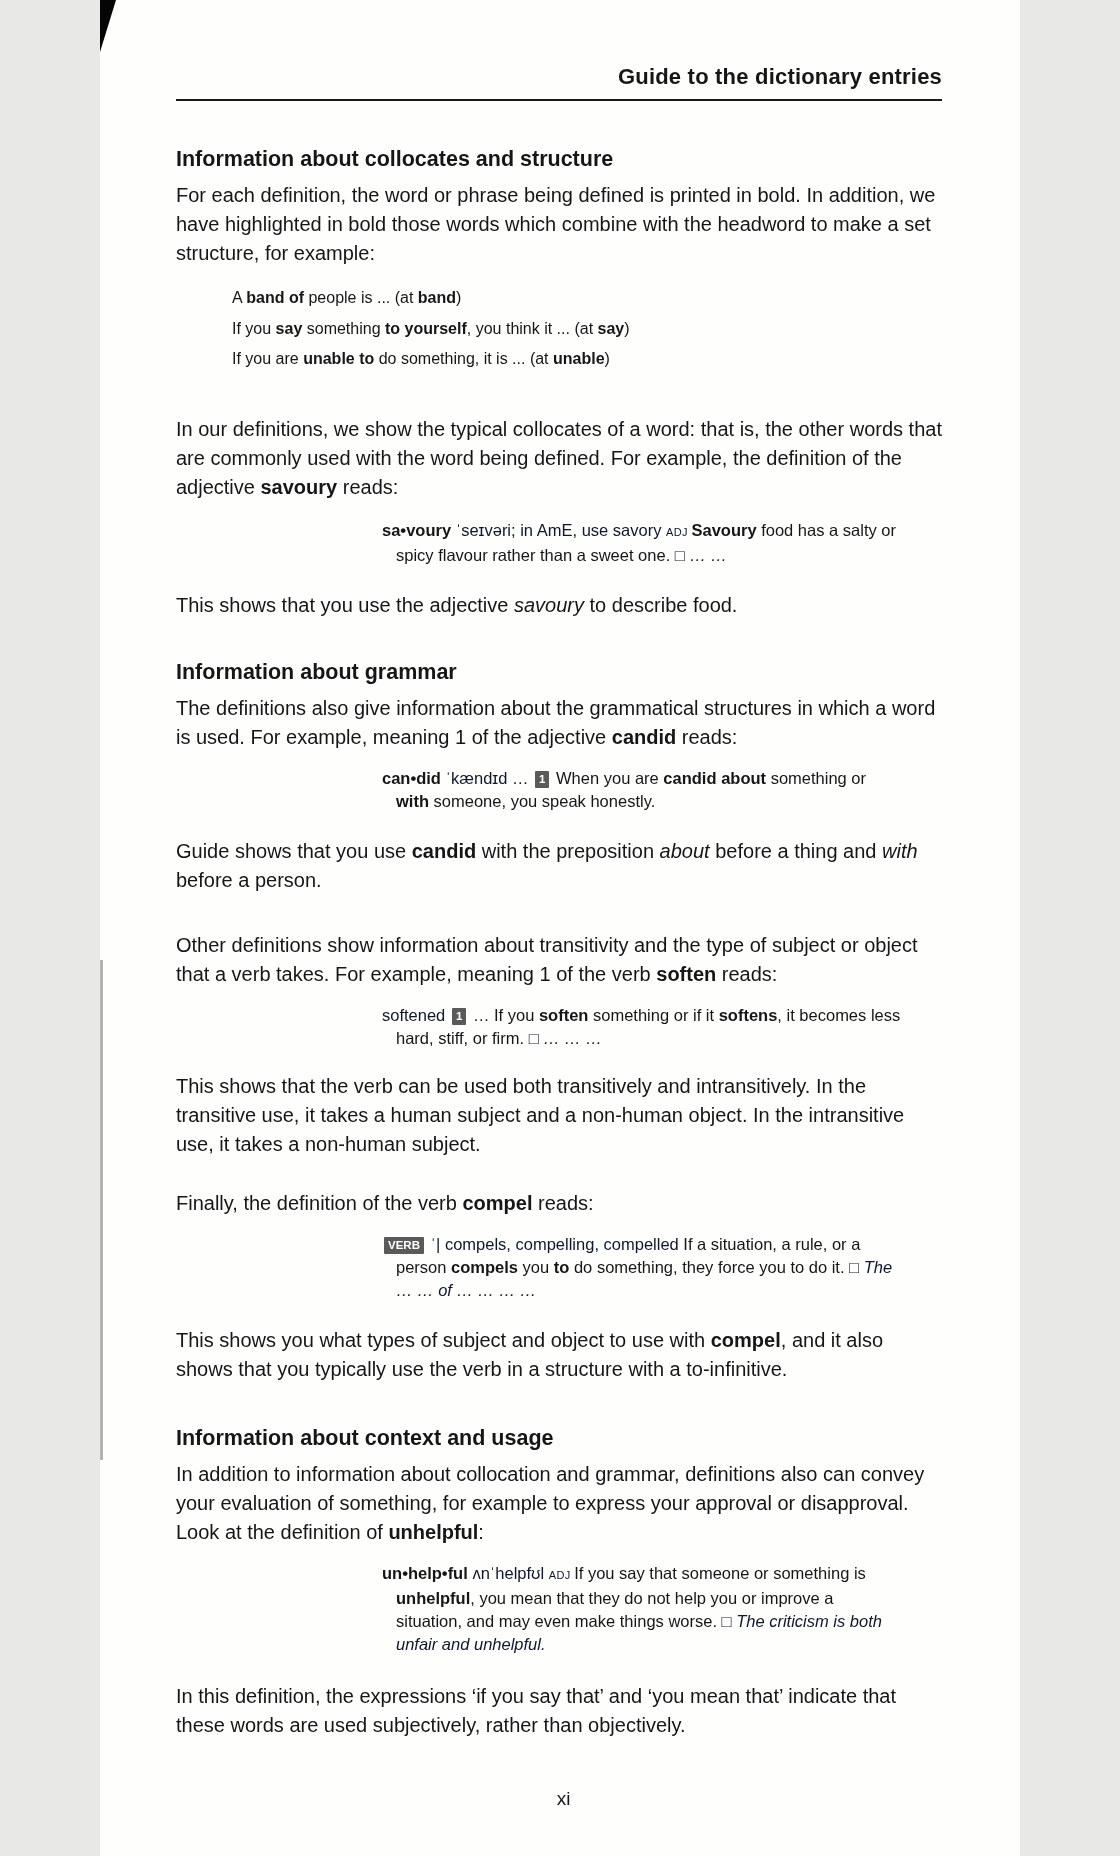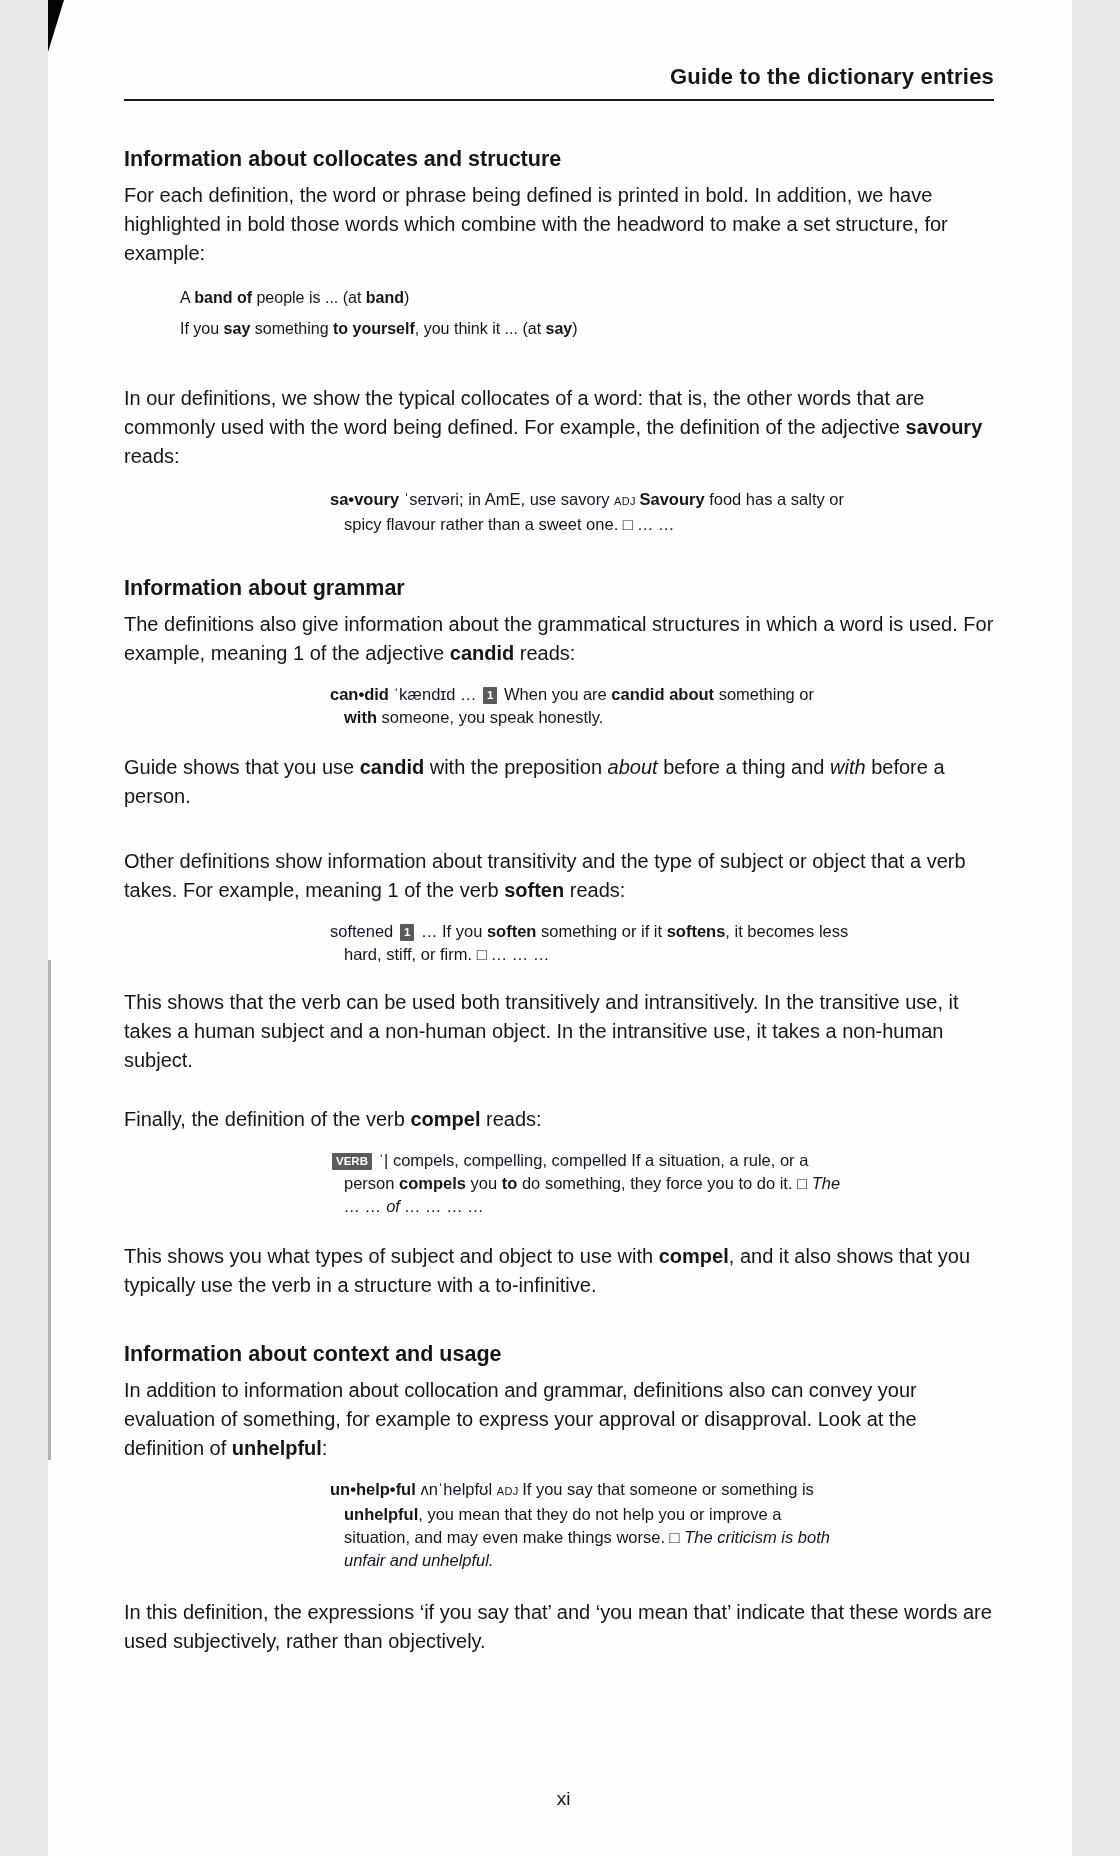--- a/index.html
+++ b/index.html
@@ -1,17 +1,17 @@
 <!DOCTYPE html>
 <html><head>
 <meta charset="utf-8">
 <style>
   html,body{margin:0;padding:0;background:#e8e8e6;}
   .page{
-    width:1024px;min-height:1856px;background:#fefefdq;background:#fefefd;
+    width:920px;min-height:1856px;background:#fefefdq;background:#fefefd;
     position:relative;box-sizing:border-box;
     padding:64px 78px 110px 76px;
     font-family:"Liberation Sans","DejaVu Sans",sans-serif;
     color:#161616;margin:0 auto;overflow:hidden;
   }
   
   .corner{position:absolute;left:0;top:0;width:0;height:0;
     border-left:16px solid #050505;border-bottom:52px solid transparent;}
   .edge{position:absolute;left:0;top:960px;width:3px;height:500px;background:#8a8a8a;opacity:.65;}
 
@@ -59,24 +59,26 @@
     <div class="running-head">Guide to the dictionary entries</div>
     <div class="rule"></div>
   </header>
 
   <h2 class="h mt46">Information about collocates and structure</h2>
   <p class="body mt9"><span>For each definition, the word or phrase being defined is printed in bold. In addition, we have highlighted in bold those words which combine with the headword to make a set structure, for example:</span></p>
 
   <div class="examples mt15">
     <p><span>A </span><span class="b">band of</span><span> people is ... (at </span><span class="b">band</span><span>)</span></p>
     <p><span>If you </span><span class="b">say</span><span> something </span><span class="b">to yourself</span><span>, you think it ... (at </span><span class="b">say</span><span>)</span></p>
+    <p><span>If you are </span><span class="b">unable to</span><span> do something, it is ... (at </span><span class="b">unable</span><span>)</span></p>
   </div>
 
   <p class="body mt40"><span>In our definitions, we show the typical collocates of a word: that is, the other words that are commonly used with the word being defined. For example, the definition of the adjective </span><span class="b">savoury</span><span> reads:</span></p>
   <div class="entry mt17"><span class="b">sa•voury </span><span class="f">ˈseɪvəri; in AmE, use savory </span><span class="f sm">ADJ </span><span class="b">Savoury</span><span> food has a salty or spicy flavour rather than a sweet one. </span><span class="i f">□ … …</span></div>
+  <p class="body mt24"><span>This shows that you use the adjective </span><span class="i">savoury</span><span> to describe food.</span></p>
 
   <h2 class="h mt40">Information about grammar</h2>
   <p class="body mt9"><span>The definitions also give information about the grammatical structures in which a word is used. For example, meaning 1 of the adjective </span><span class="b">candid</span><span> reads:</span></p>
   <div class="entry mt15"><span class="b">can•did </span><span class="f">ˈkændɪd </span><span class="f">… </span><span class="badge">1</span><span> When you are </span><span class="b">candid</span><span> </span><span class="b">about</span><span> something or </span><span class="b">with</span><span> someone, you speak honestly.</span></div>
   <p class="body mt24"><span>Guide shows that you use </span><span class="b">candid</span><span> with the preposition </span><span class="i">about</span><span> before a thing and </span><span class="i">with</span><span> before a person.</span></p>
 
   <p class="body mt36"><span>Other definitions show information about transitivity and the type of subject or object that a verb takes. For example, meaning 1 of the verb </span><span class="b">soften</span><span> reads:</span></p>
   <div class="entry mt15"><span class="f">softened </span><span class="badge">1</span><span class="f"> … </span><span>If you </span><span class="b">soften</span><span> something or if it </span><span class="b">softens</span><span>, it becomes less hard, stiff, or firm. </span><span class="i f">□ … … …</span></div>
   <p class="body mt22"><span>This shows that the verb can be used both transitively and intransitively. In the transitive use, it takes a human subject and a non-human object. In the intransitive use, it takes a non-human subject.</span></p>
 

